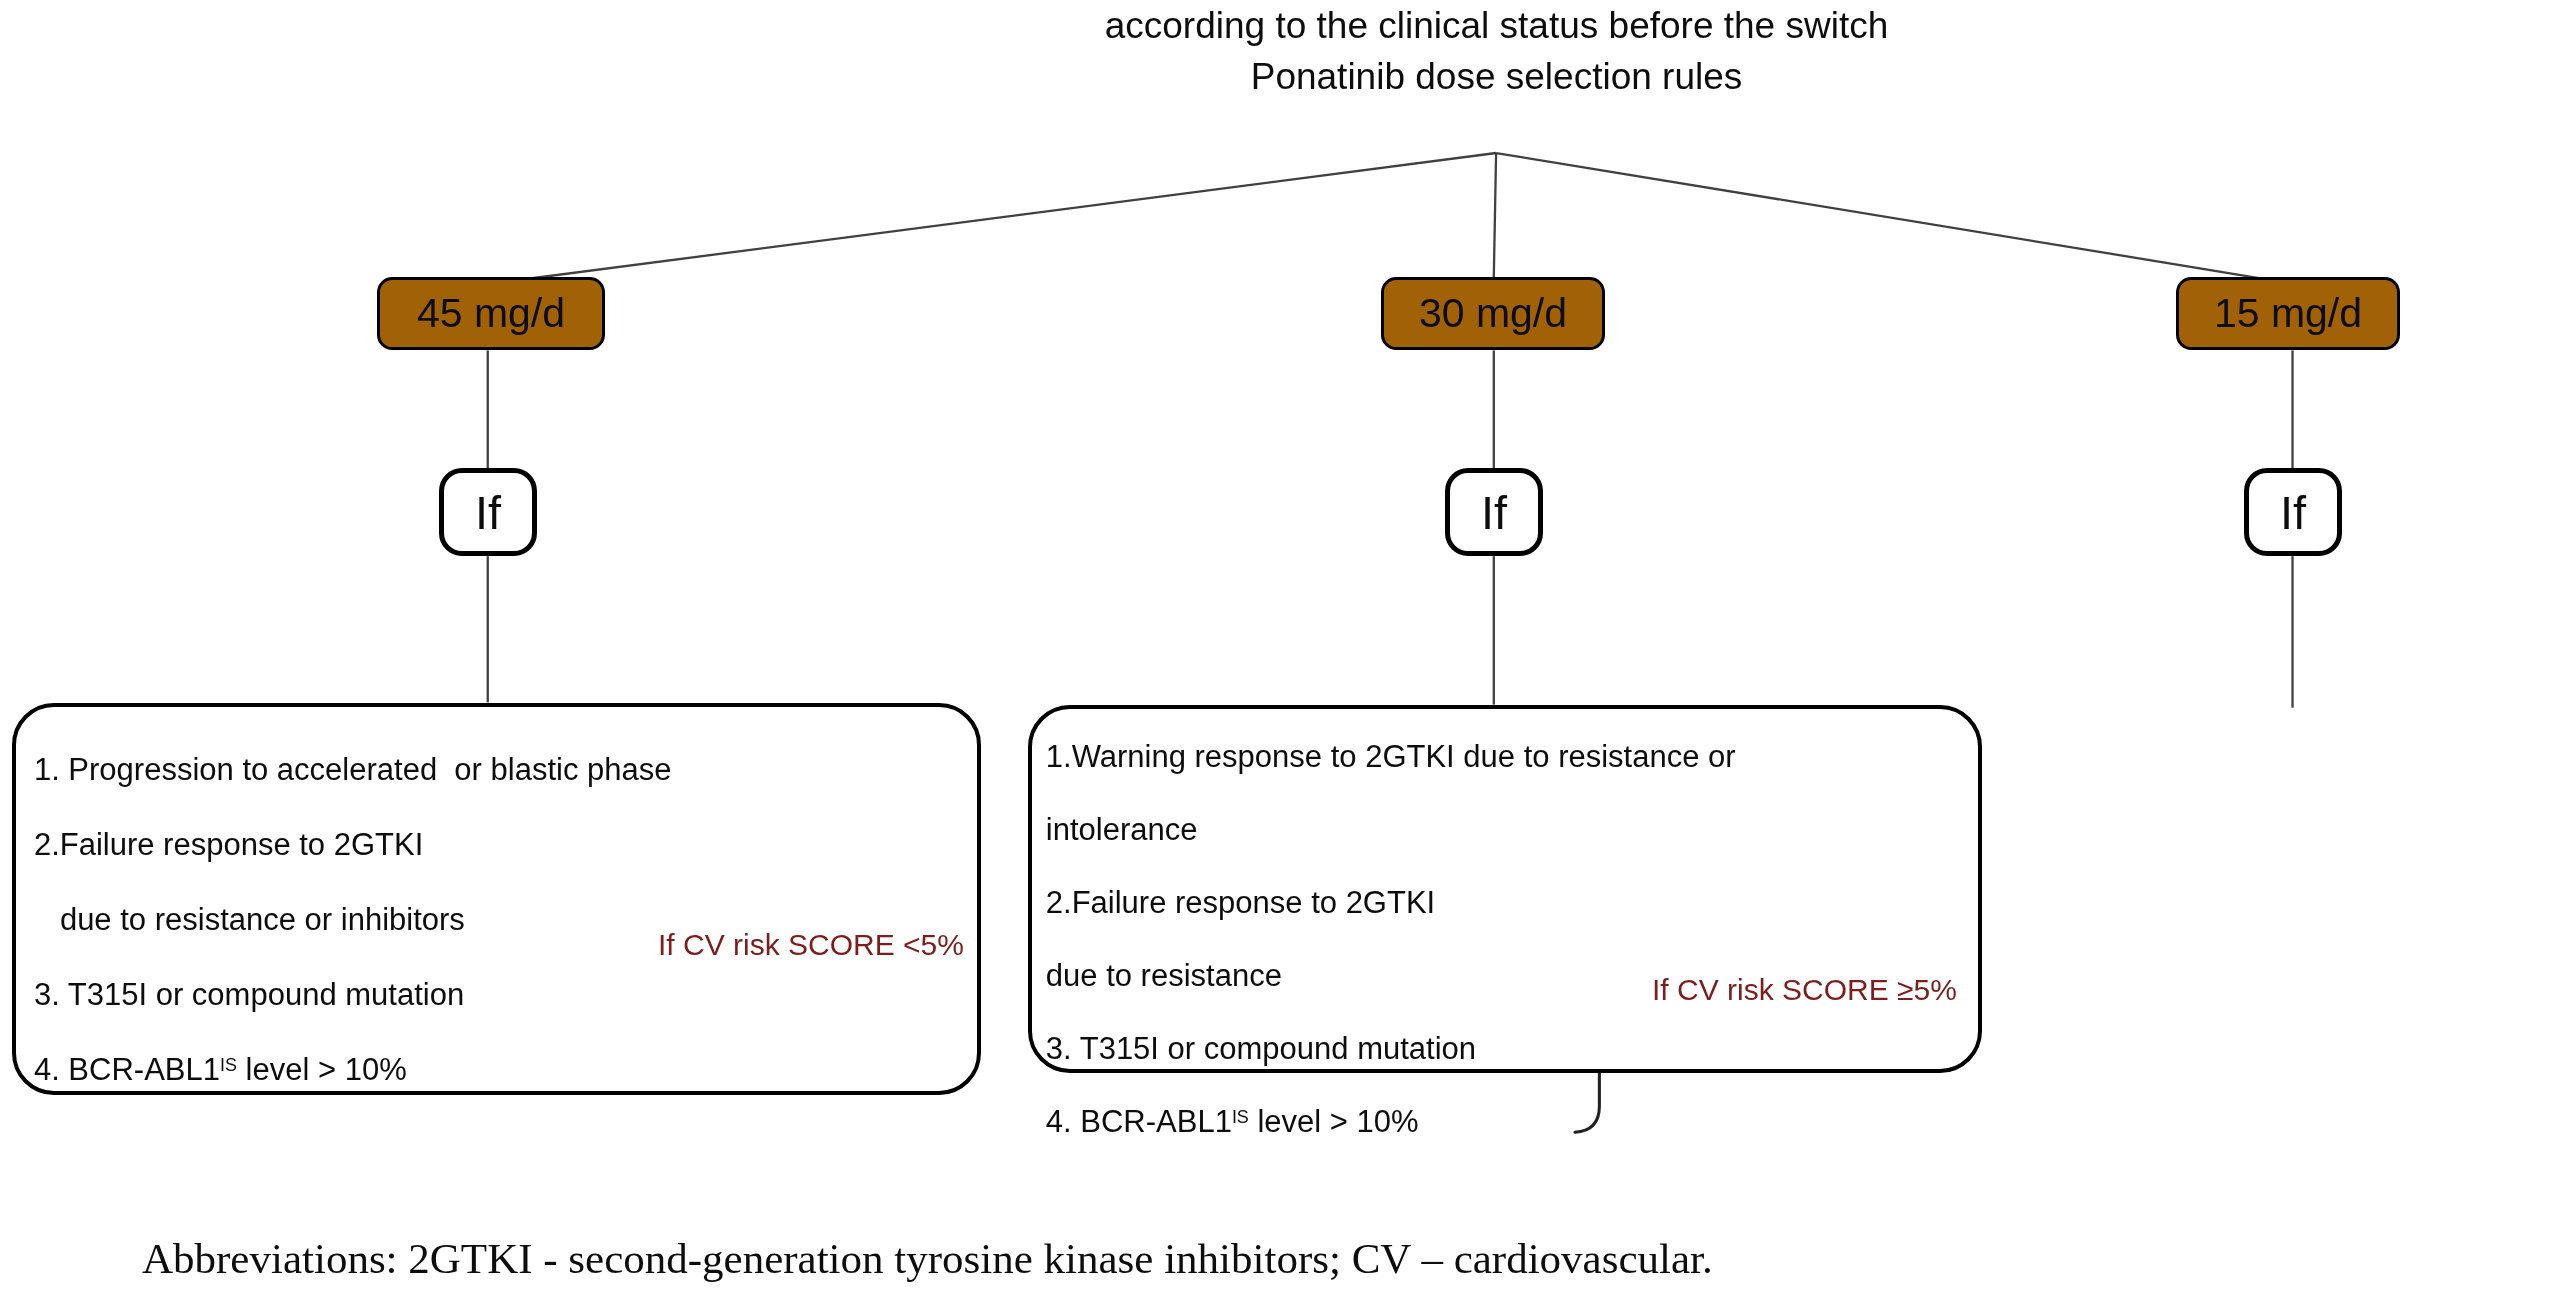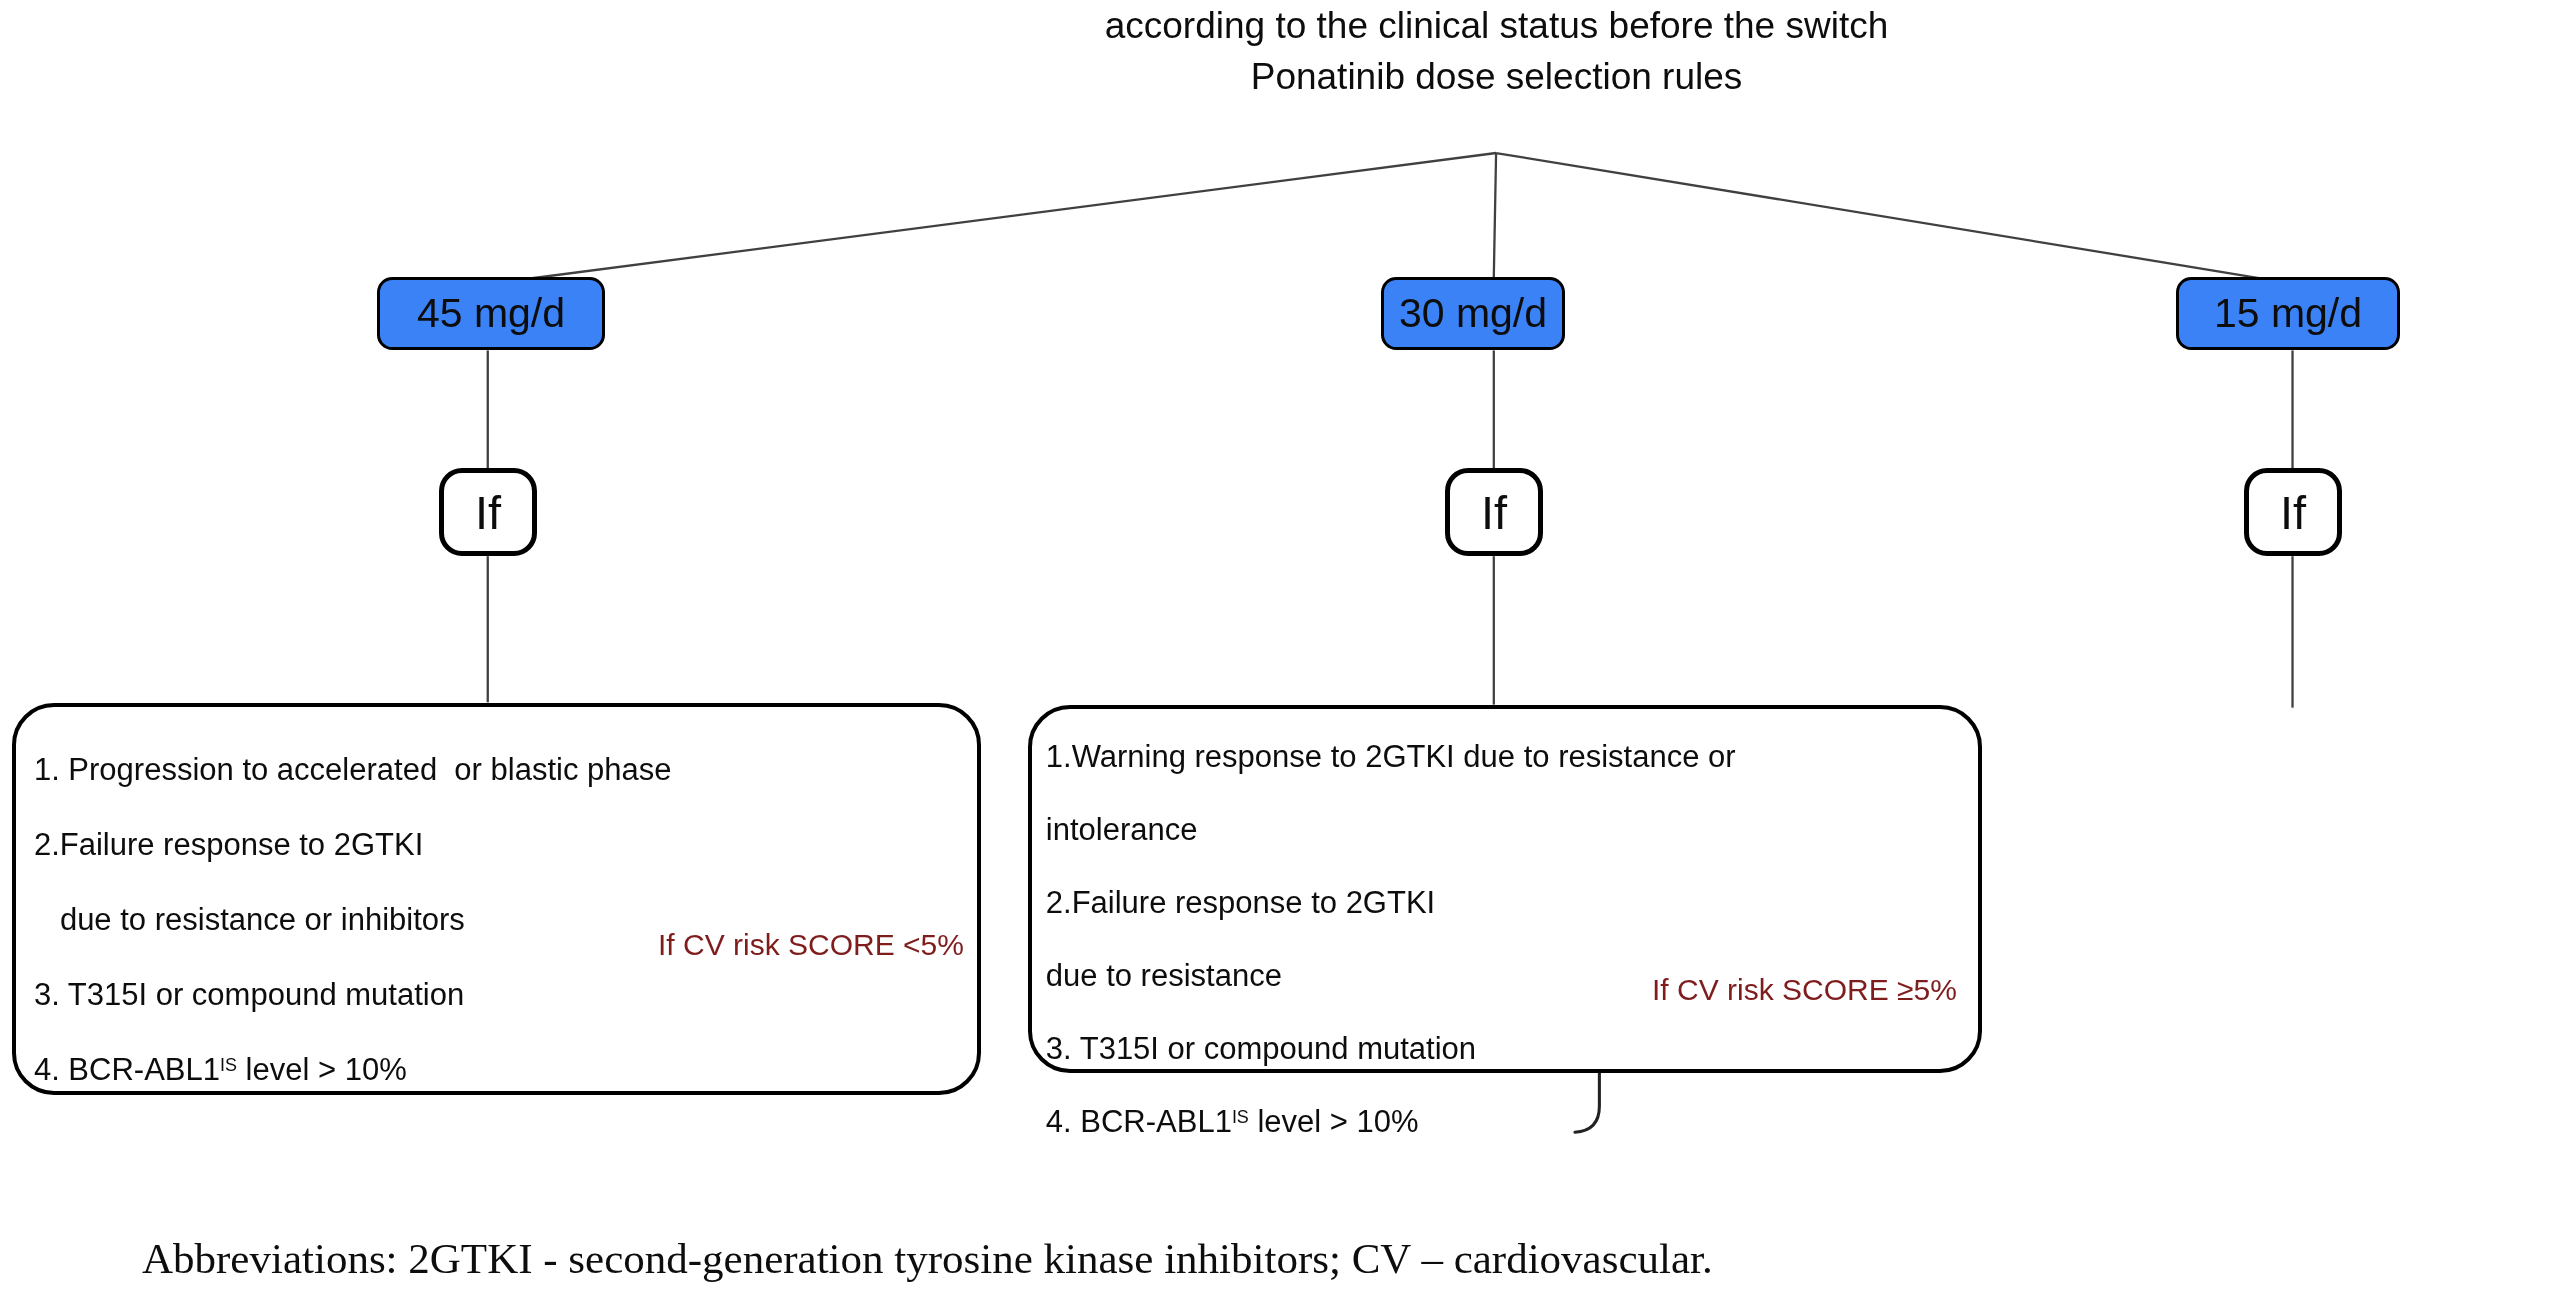--- a/index.html
+++ b/index.html
@@ -31,29 +31,29 @@
     font-size: 37px;
     line-height: 51px;
     color: #0d0d0d;
   }
   .dose-box {
     position: absolute;
     box-sizing: border-box;
     height: 73px;
     border: 3.8px solid #000000;
     border-radius: 15.3px;
-    background: #3b82f6;
+    background: #a16207;
     display: flex;
     align-items: center;
     justify-content: center;
     font-size: 41px;
     color: #0d0d0d;
   }
   .dose-45 { left: 377px;  top: 277px; width: 228px; }
-  .dose-30 { left: 1381px; top: 277px; width: 184px; }
+  .dose-30 { left: 1381px; top: 277px; width: 224px; }
   .dose-15 { left: 2176px; top: 277px; width: 224px; }
   .if-box {
     position: absolute;
     box-sizing: border-box;
     width: 98px;
     height: 88px;
     border: 5.4px solid #000000;
     border-radius: 23px;
     background: #ffffff;
     display: flex;

